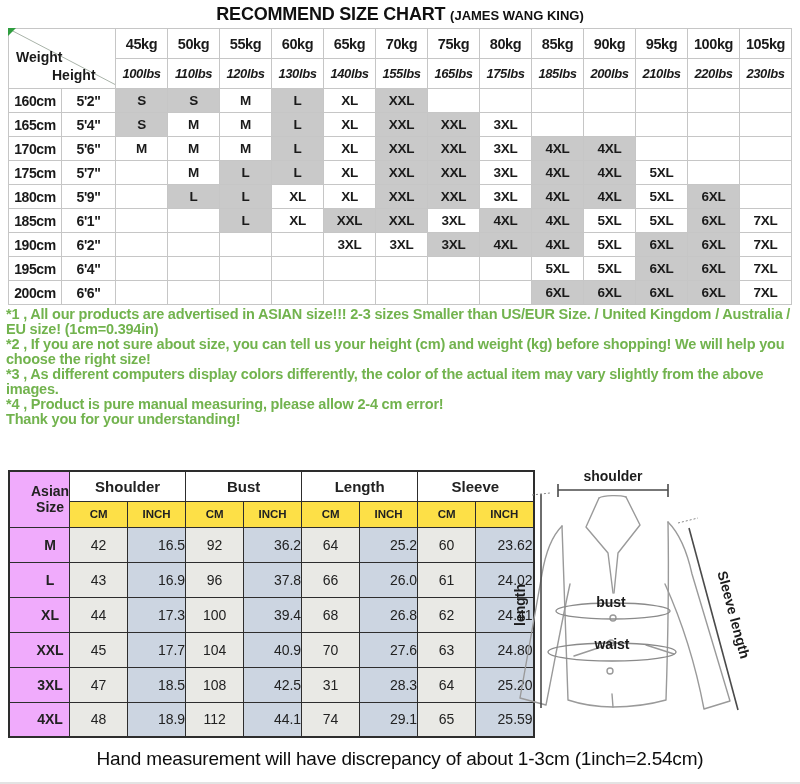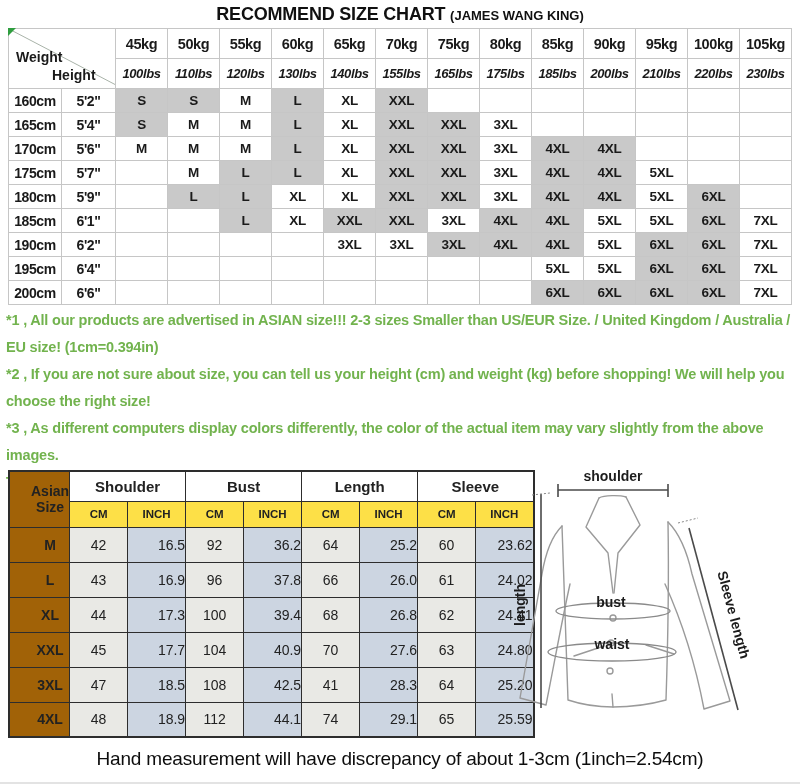--- a/index.html
+++ b/index.html
@@ -26,30 +26,30 @@
   td.sz  { height:24px; font-size:13.5px; letter-spacing:-0.3px; }
   td.shaded { background:var(--shade,#c9c9c9); }
   td.corner { position:relative; background:#fff;margin-left:43px; }
   .corner .diag { position:absolute; left:0; top:0; }
   .corner .cw { position:absolute; left:7px;  top:20px; font-size:14px; font-weight:bold; }
   .corner .ch { position:absolute; left:11px; top:38px; font-size:14px; font-weight:bold;padding-left:32px; }
 
   
   .notes { position:absolute; left:6px; top:307px; width:788px;
            color:var(--green,#72b34e); font-weight:bold; font-size:14.5px;
-           line-height:27px; letter-spacing:-0.2px; }
+           line-height:15px; letter-spacing:-0.2px; }
 
   
   .measure-wrap { position:absolute; left:8px; top:470px; }
   table.measure { border-collapse:collapse; table-layout:fixed; border:2px solid #2d2d2d; }
   table.measure td { border:1px solid #2d2d2d; text-align:center; vertical-align:middle;
                      color:#222; overflow:hidden; }
   .measure td.group { height:30px; font-size:15px; font-weight:bold; background:#fff; }
   .measure td.subhead { height:26px; font-size:11.5px; font-weight:bold; background:#fde047; }
-  .measure td.asize { width:55px; font-size:14px; font-weight:bold; background:#a16207;padding-left:21px; }
+  .measure td.asize { width:55px; font-size:14px; font-weight:bold; background:#f0abfc;padding-left:21px; }
   .measure td.val { width:58px; height:35px; font-size:14px; }
   .measure td.cmv   { background:var(--cmbg,#e9e9e5); }
   .measure td.inchv { background:var(--inchbg,#ccd5e1);text-align:right; }
 
   
   .jacket-box { position:absolute; left:498px; top:460px; width:300px; height:285px; }
 
   
   .footer { position:absolute; top:748px; left:0; width:100%; text-align:center;
             font-size:19px; color:#0d0d0d; letter-spacing:-0.2px; }
@@ -261,20 +261,21 @@
             </tr>
           </tbody>
         </table>
       </div>
   </div>
 
   <div class="notes" id="notes">
       <p>*1 , All our products are advertised in ASIAN size!!! 2-3 sizes Smaller than US/EUR Size. / United Kingdom / Australia / EU size! (1cm=0.394in)</p>
       <p>*2 , If you are not sure about size, you can tell us your height (cm) and weight (kg) before shopping! We will help you choose the right size!</p>
       <p>*3 , As different computers display colors differently, the color of the actual item may vary slightly from the above images.</p>
+      <p>*4 , Product is pure manual measuring, please allow 2-4 cm error!</p>
       <p>Thank you for your understanding!</p>
     </div>
 
   <div class="measure-wrap">
     <div id="measureTable">
         <table class="measure">
           <tbody>
             <tr>
               <td class="asize" rowspan="2">Asian<br>Size</td>
               <td class="group" colspan="2">Shoulder</td>
@@ -335,21 +336,21 @@
               <td class="val inchv">27.6</td>
               <td class="val cmv">63</td>
               <td class="val inchv">24.80</td>
             </tr>
             <tr>
               <td class="asize">3XL</td>
               <td class="val cmv">47</td>
               <td class="val inchv">18.5</td>
               <td class="val cmv">108</td>
               <td class="val inchv">42.5</td>
-              <td class="val cmv">41</td>
+              <td class="val cmv">31</td>
               <td class="val inchv">28.3</td>
               <td class="val cmv">64</td>
               <td class="val inchv">25.20</td>
             </tr>
             <tr>
               <td class="asize">4XL</td>
               <td class="val cmv">48</td>
               <td class="val inchv">18.9</td>
               <td class="val cmv">112</td>
               <td class="val inchv">44.1</td>

